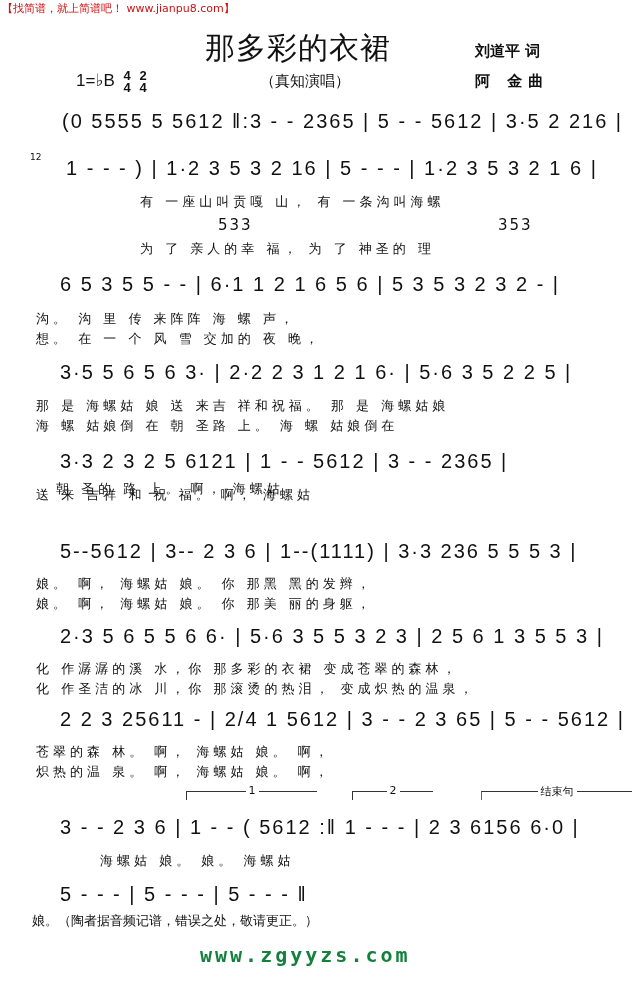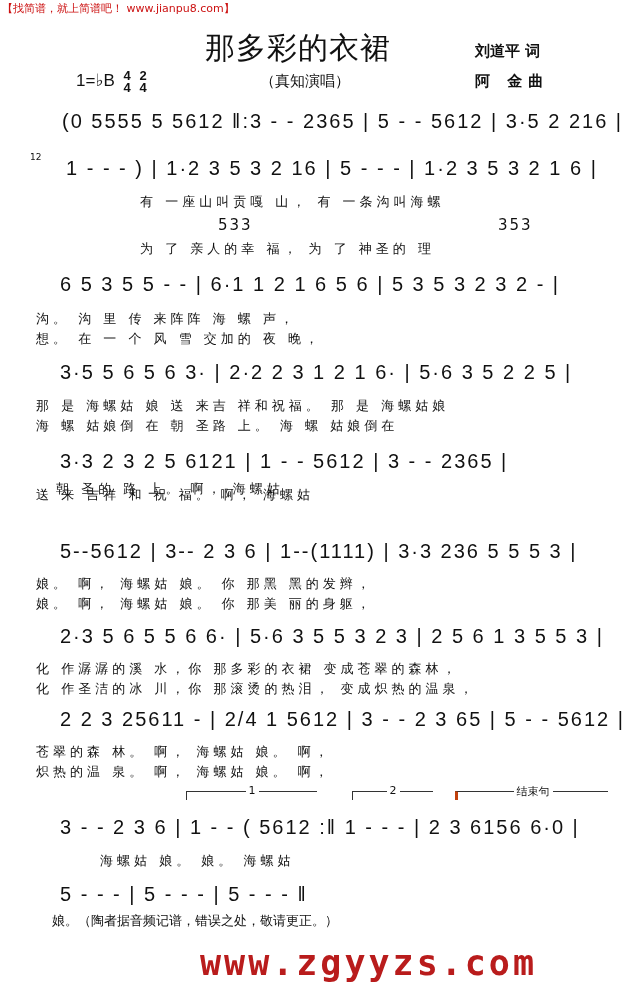--- a/index.html
+++ b/index.html
@@ -8,21 +8,21 @@
   .site-link { left:2px; top:1px; font-size:11px; color:#cc1111; font-family:"DejaVu Sans",sans-serif; }
   .title { left:205px; top:28px; font-size:30px; font-family:"DejaVu Serif",serif; letter-spacing:1px; }
   .credit { font-size:15px; font-weight:bold; font-family:"DejaVu Sans",sans-serif; }
   .key { left:76px; top:70px; font-size:17px; font-family:"Liberation Sans",sans-serif; }
   .timesig { display:inline-block; vertical-align:middle; text-align:center; font-size:13px; font-weight:bold; line-height:12px; margin-left:4px; }
   .singer { left:260px; top:72px; font-size:15px; }
   .notes { font-family:"Liberation Sans",sans-serif; font-size:20px; letter-spacing:2px;margin-left:24px; }
   .lyric { font-size:13px; letter-spacing:4px; font-family:"DejaVu Sans",sans-serif; }
   .volta { position:absolute; height:8px; border-top:1px solid #333; border-left:1px solid #333; font-size:11px; text-align:center; }
   .volta span { position:relative; top:-8px; background:#fff; padding:0 3px; }
-  .watermark { left:200px; top:943px; font-size:35px; color:#b91c1c; font-family:"DejaVu Sans Mono",monospace; letter-spacing:3px; font-weight:bold; }
+  .watermark { left:200px; top:943px; font-size:20px; color:#15803d; font-family:"DejaVu Sans Mono",monospace; letter-spacing:3px; font-weight:bold; }
 </style>
 </head>
 <body>
 
 <div class="abs site-link">【找简谱，就上简谱吧！ www.jianpu8.com】</div>
 
 <div class="abs title">那多彩的衣裙</div>
 <div class="abs credit" style="left:475px; top:42px;">刘道平 词</div>
 <div class="abs credit" style="left:475px; top:72px; letter-spacing:6px;">阿 金曲</div>
 
@@ -62,21 +62,21 @@
 <div class="abs notes" style="left:36px; top:625px;">2·3 5 6 5 5 6 6· | 5·6 3 5 5 3 2 3 | 2 5 6 1 3 5 5 3 |</div>
 <div class="abs lyric" style="left:36px; top:660px;">化 作潺潺的溪  水，你 那多彩的衣裙  变成苍翠的森林，</div>
 <div class="abs lyric" style="left:36px; top:680px;">化 作圣洁的冰  川，你 那滚烫的热泪， 变成炽热的温泉，</div>
 
 <div class="abs notes" style="left:36px; top:708px;">2 2 3 25611 - | 2/4 1 5612 | 3 - - 2 3 65 | 5 - - 5612 |</div>
 <div class="abs lyric" style="left:36px; top:743px;">苍翠的森   林。   啊，        海螺姑   娘。 啊，</div>
 <div class="abs lyric" style="left:36px; top:763px;">炽热的温   泉。   啊，        海螺姑   娘。 啊，</div>
 
 <div class="volta" style="left:186px; top:791px; width:130px;"><span>1</span></div>
 <div class="volta" style="left:352px; top:791px; width:80px;"><span>2</span></div>
-<div class="volta" style="left:455px; top:791px; width:150px; border-left:3px solid #c2410c;font-family:Liberation Mono, monospace;"><span>结束句</span></div>
+<div class="volta" style="left:481px; top:791px; width:150px; border-left:1px solid #c2410c;font-family:Liberation Mono, monospace;"><span>结束句</span></div>
 
 <div class="abs notes" style="left:36px; top:816px;">3 - - 2 3 6 | 1 - - ( 5612 :‖ 1 - - - | 2 3 6156 6·0 |</div>
 <div class="abs lyric" style="left:100px; top:852px;">海螺姑 娘。          娘。       海螺姑</div>
 
 <div class="abs notes" style="left:36px; top:883px;">5 - - - | 5 - - - | 5 - - - ‖</div>
-<div class="abs" style="left:52px; top:912px; font-size:13px;">娘。（陶者据音频记谱，错误之处，敬请更正。）</div>
+<div class="abs" style="left:32px; top:912px; font-size:13px;">娘。（陶者据音频记谱，错误之处，敬请更正。）</div>
 
 <div class="abs watermark">www.zgyyzs.com</div>
 
 </body></html>

